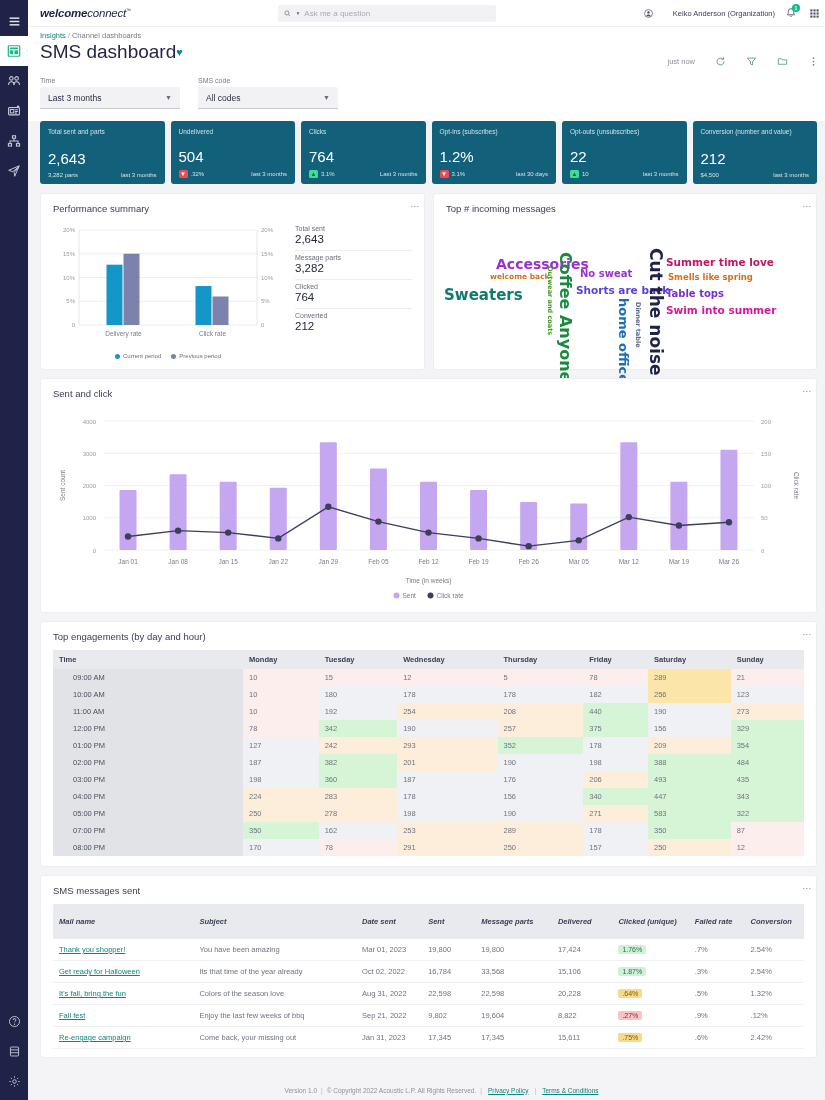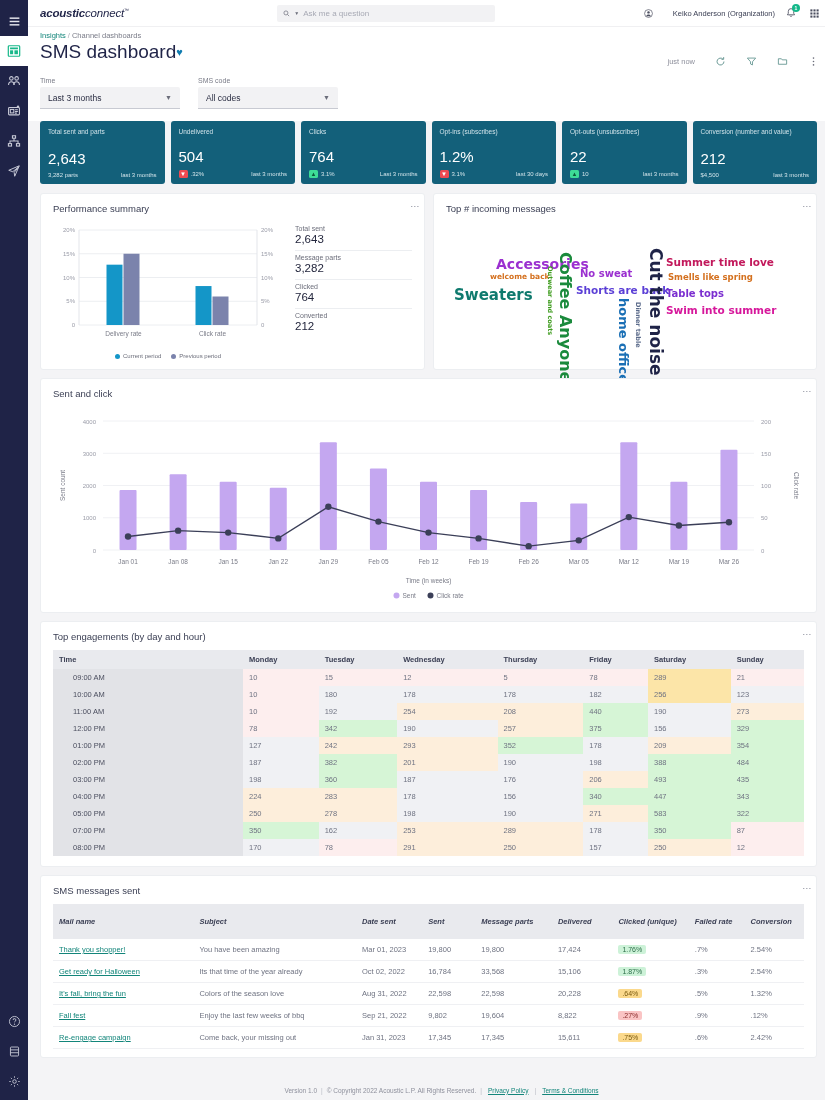--- a/index.html
+++ b/index.html
@@ -270,21 +270,21 @@
             <path d="M8 1.6v1.8M8 12.6v1.8M1.6 8h1.8M12.6 8h1.8M3.5 3.5l1.3 1.3M11.2 11.2l1.3 1.3M12.5 3.5l-1.3 1.3M4.8 11.2l-1.3 1.3"></path>
           </g>
         </svg>
     </div>
   </div>
 
   <div class="main">
 
     <div class="appbar">
       <div class="brand">
-        <b>acoustic</b><span class="light">connect</span><sup>™</sup>
+        <b>welcome</b><span class="light">connect</span><sup>™</sup>
       </div>
       <div class="appbar-spacer"></div>
       <div class="searchbox">
         <svg width="7" height="7" viewBox="0 0 16 16">
             <circle cx="6.7" cy="6.7" r="4.6" fill="none" stroke="#6b6d7a" stroke-width="1.6"></circle>
             <path d="M10.3 10.3L14 14" stroke="#6b6d7a" stroke-width="1.6"></path>
           </svg>
         <span class="caret">▼</span>
         <span>Ask me a question</span>
       </div>
@@ -499,21 +499,21 @@
                 <div class="stat-value">212</div>
               </div>
             </div>
           </div>
         </div>
 
         <div class="panel" style="flex:1 1 auto;">
           <div class="panel-title">Top # incoming messages</div>
           <div class="panel-dots">⋮</div>
           <div class="cloud" id="cloud">
-              <span style="color: rgb(15, 122, 110); font-size: 15px; left: 20px; top: 68px;">Sweaters</span>
+              <span style="color: rgb(15, 122, 110); font-size: 15px; left: 10px; top: 68px;">Sweaters</span>
               <span style="color: rgb(155, 48, 208); font-size: 14px; left: 62px; top: 38px;">Accessories</span>
               <span style="color: rgb(212, 112, 30); font-size: 7.5px; left: 56px; top: 54px;">welcome back</span>
               <span class="vert" style="color: rgb(63, 156, 31); font-size: 6.5px; left: 112px; top: 48px;">Outwear and coats</span>
               <span class="vert" style="color: rgb(26, 138, 60); font-size: 16px; left: 122px; top: 34px;">Coffee Anyone</span>
               <span style="color: rgb(155, 48, 208); font-size: 10px; left: 146px; top: 50px;">No sweat</span>
               <span style="color: rgb(91, 63, 214); font-size: 10.5px; left: 142px; top: 66px;">Shorts are back</span>
               <span class="vert" style="color: rgb(26, 111, 181); font-size: 13px; left: 182px; top: 80px;">home office</span>
               <span class="vert" style="color: rgb(90, 106, 138); font-size: 6.5px; left: 200px; top: 84px;">Dinner table</span>
               <span class="vert" style="color: rgb(31, 35, 71); font-size: 17px; left: 212px; top: 30px;">Cut the noise</span>
               <span style="color: rgb(194, 24, 91); font-size: 10.5px; left: 232px; top: 38px;">Summer time love</span>

